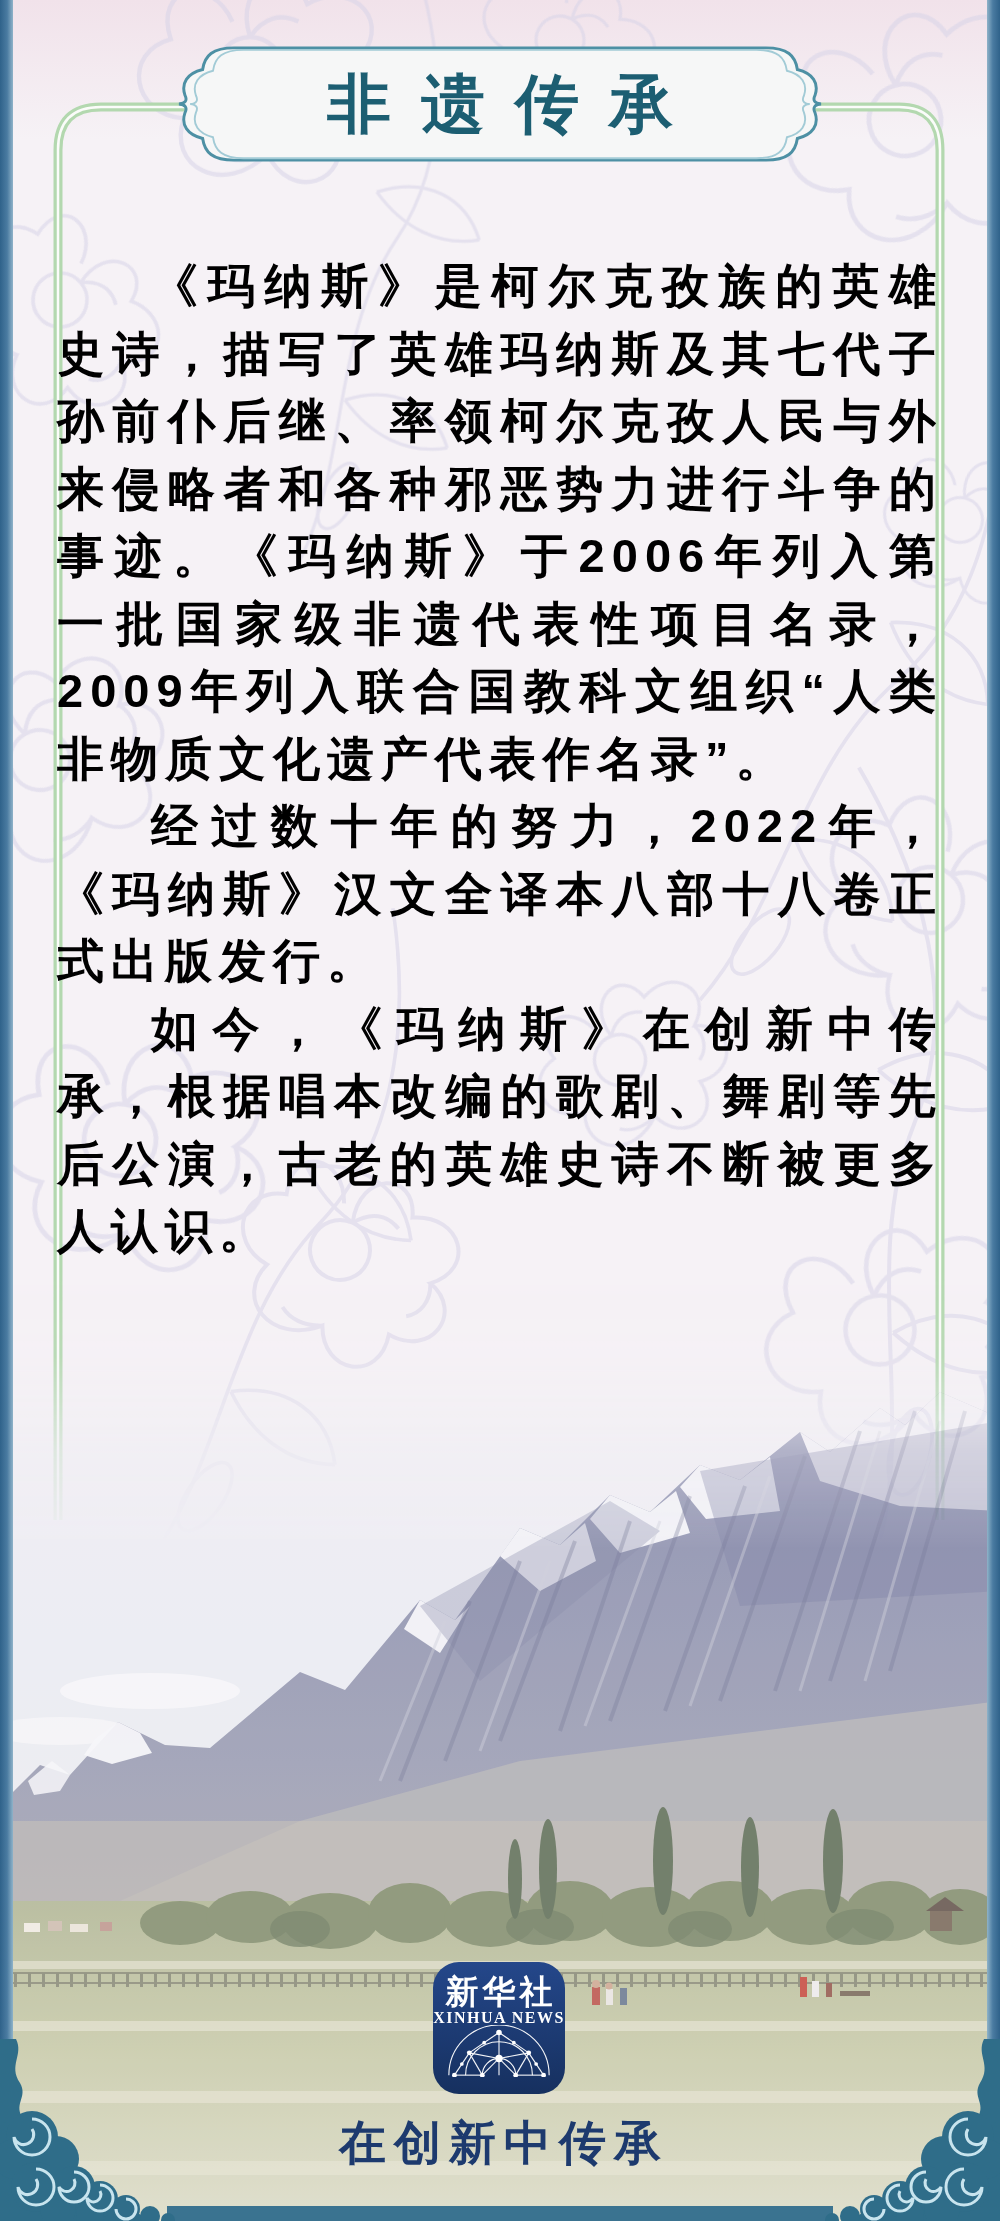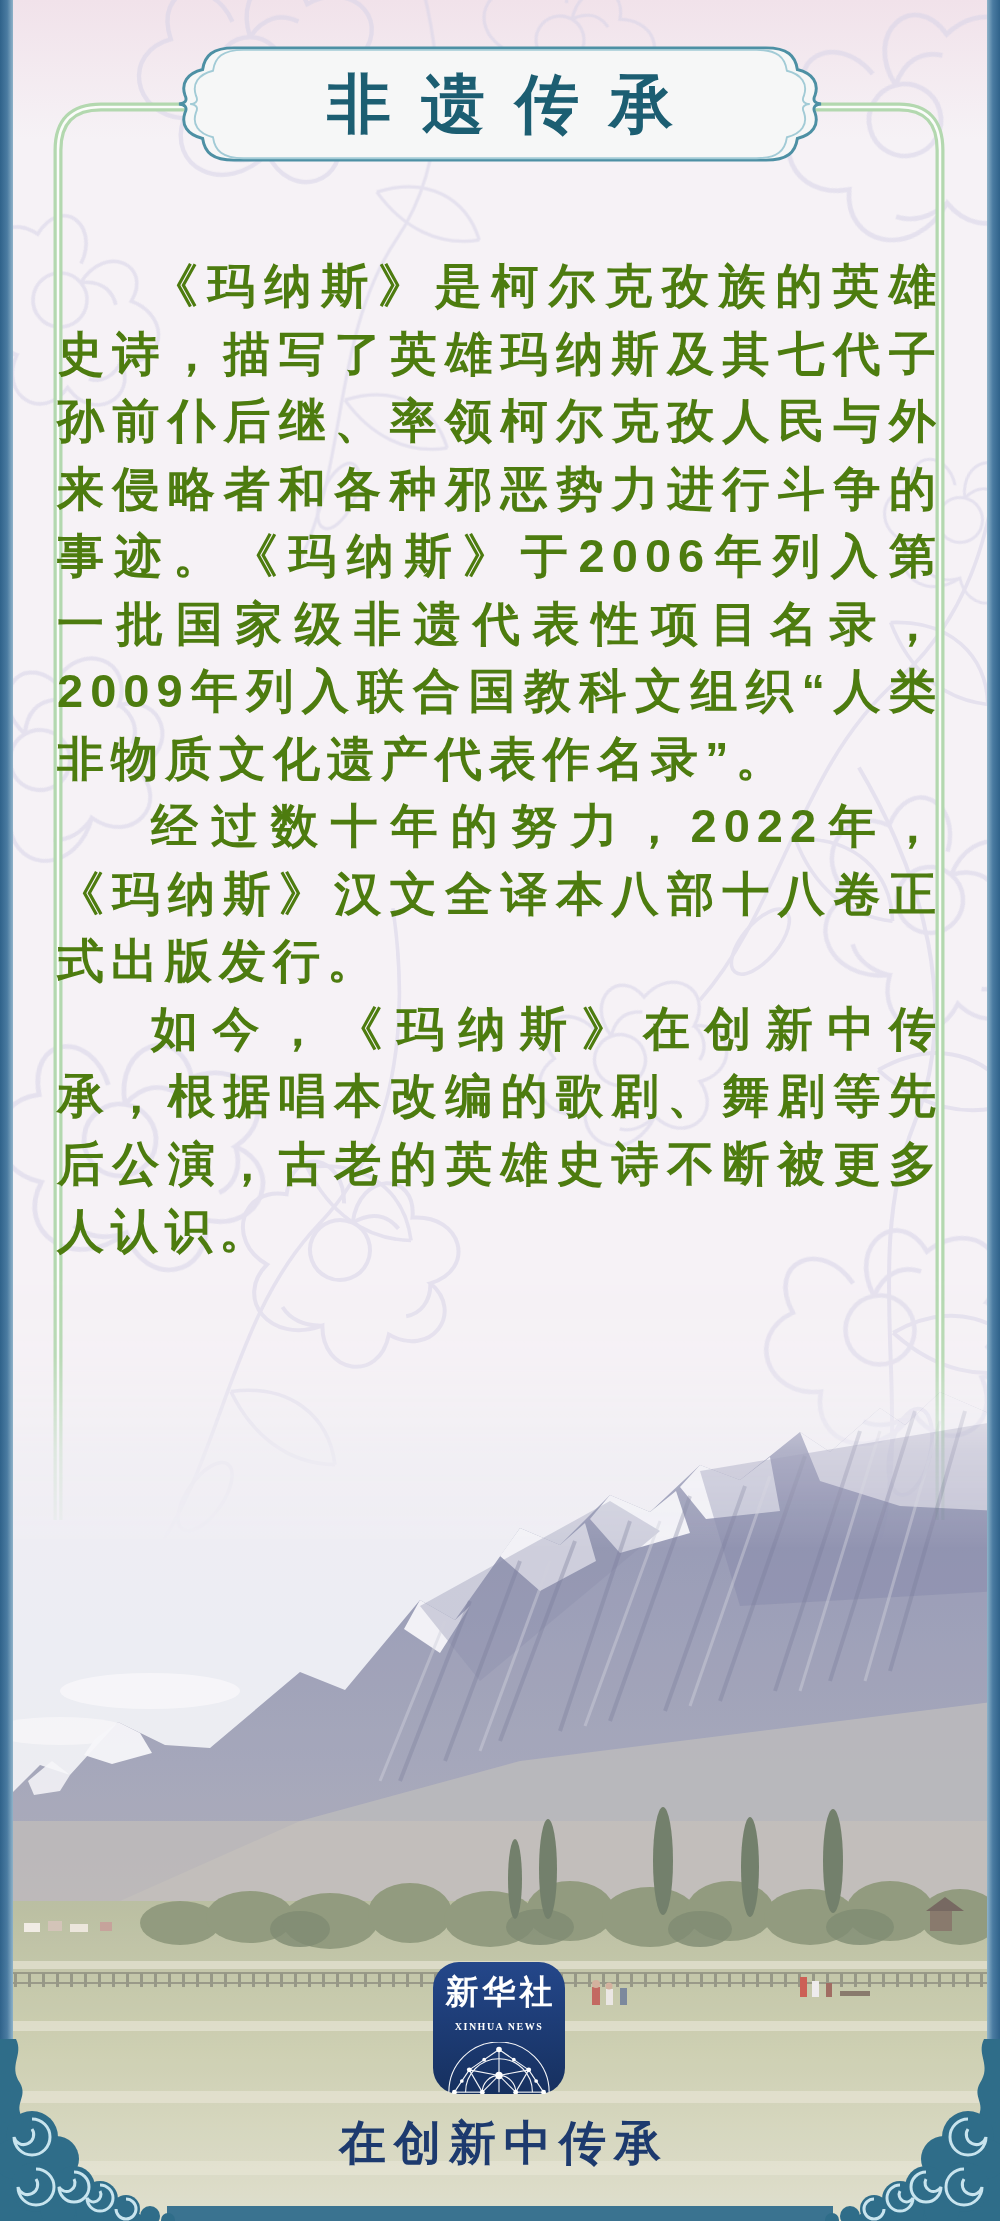--- a/index.html
+++ b/index.html
@@ -24,32 +24,32 @@
   .plaque{position:absolute;left:170px;top:40px;width:660px;height:128px;}
   .plaque svg{position:absolute;left:0;top:0;}
   .plaque .t{
     position:absolute;left:0;top:0;width:100%;height:100%;
     display:flex;align-items:center;justify-content:center;
     font-size:64px;font-weight:bold;color:#1c5e72;
     letter-spacing:30px;text-indent:30px;font-family:Liberation Mono, monospace;
   }
   .article{
     position:absolute;left:57px;top:252px;width:886px;
-    color:#4d7c0f;font-size:47px;font-weight:bold;line-height:67.5px;
+    color:#000000;font-size:47px;font-weight:bold;line-height:67.5px;
     letter-spacing:7px;text-align:justify;
   }
   .article p{margin:0;text-indent:2em;}
   .photo{position:absolute;left:0;top:1261px;width:1000px;height:960px;}
   .logo{
     position:absolute;left:433px;top:1962px;width:132px;height:132px;
     background:linear-gradient(#24478a,#16305f);border-radius:26px;
-    display:flex;flex-direction:column;align-items:center;box-sizing:border-box;padding-top:12px;justify-content:space-between;
+    display:flex;flex-direction:column;align-items:center;box-sizing:border-box;padding-top:12px;
   }
   .logo .cn{color:#fff;font-size:33px;font-weight:bold;letter-spacing:4px;text-indent:4px;line-height:36px;}
-  .logo .en{color:#fff;font-size:10px;font-weight:bold;letter-spacing:1.5px;
+  .logo .en{color:#fff;font-size:16px;font-weight:bold;letter-spacing:1.5px;
     font-family:"Liberation Serif","DejaVu Serif",serif;line-height:15px;}
   .caption{
     position:absolute;left:0;top:2112px;width:100%;text-align:center;
     font-size:47px;font-weight:bold;color:#1d3a6e;letter-spacing:8px;text-indent:8px;
   }
 </style>
 </head>
 <body>
 
 <div class="poster">

